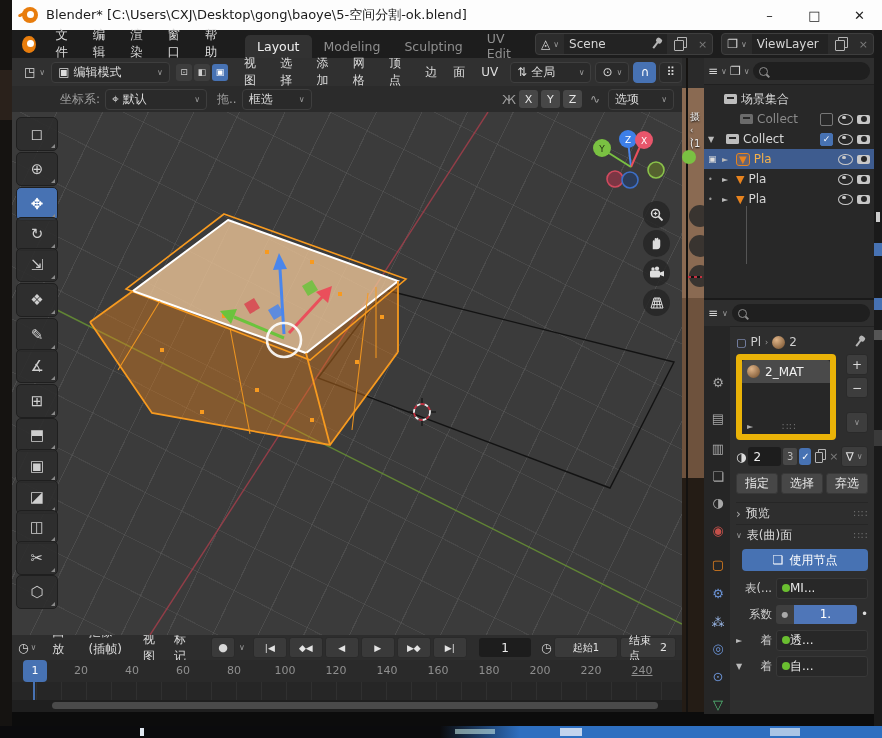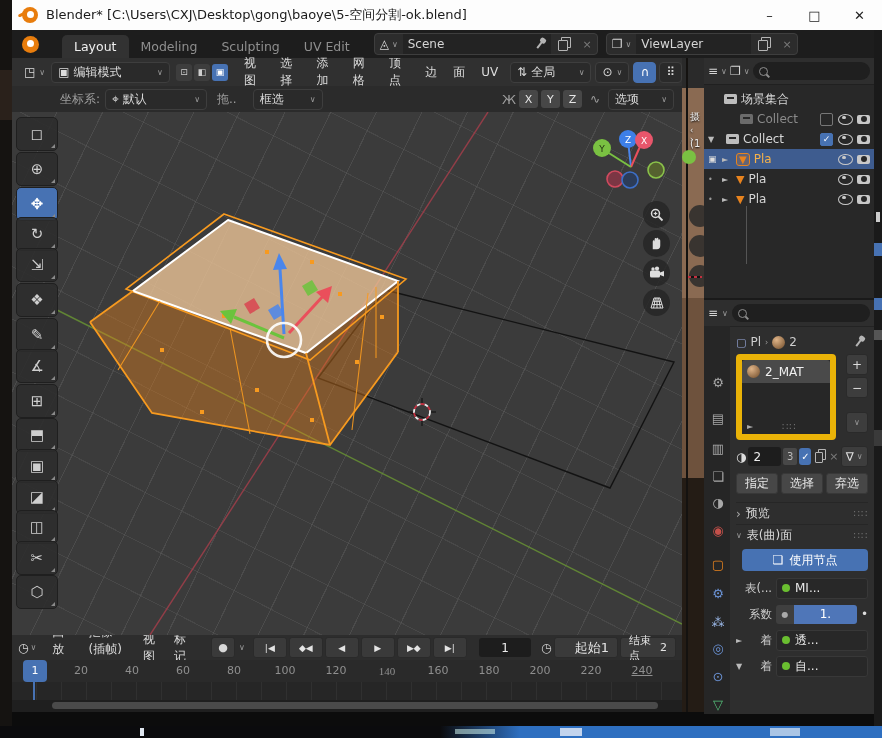--- a/index.html
+++ b/index.html
@@ -102,21 +102,21 @@
   .mini{width:20px;height:19px;background:#3d3d3d;border:1px solid #2a2a2a;border-radius:3px;display:flex;align-items:center;justify-content:center;color:#ddd;font-size:12px}
   .field{background:#1d1d1d;border-radius:3px;height:19px;display:flex;align-items:center;padding:0 5px;color:#eee}
   .chip{background:#484848;border-radius:2px;height:17px;display:flex;align-items:center;padding:0 4px;color:#bbb;font-size:10px}
   .shield{width:16px;height:17px;background:#4772b3;border-radius:3px;display:flex;align-items:center;justify-content:center;color:#fff;font-size:10px}
   .pbtn{flex:1;height:19px;background:#474747;border:1px solid #383838;border-radius:3px;display:flex;align-items:center;justify-content:center;color:#e8e8e8}
   .panelhead{height:21px;display:flex;align-items:center;gap:5px;color:#d8d8d8;border-top:1px solid #262626}
   .grip{margin-left:auto;color:#6f6f6f;font-size:10px;letter-spacing:1px}
   .bluebtn{height:22px;background:#4772b3;border-radius:4px;display:flex;align-items:center;justify-content:center;gap:6px;color:#fff;margin:3px 0 6px 6px}
   .prow{display:flex;align-items:center;gap:4px;height:22px;margin-top:4px}
   .plabel{width:36px;text-align:right;color:#cfcfcf;flex:none;font-size:11.5px;overflow:hidden;white-space:nowrap}
-  .pdd{flex:1;background:#282828;border:1px solid #383838;border-radius:3px;height:19px;display:flex;align-items:center;gap:5px;padding:0 5px;color:#e8e8e8;overflow:hidden;white-space:nowrap}
+  .pdd{flex:1;background:#282828;border:1px solid #383838;border-radius:3px;height:19px;display:flex;align-items:center;padding:0 5px;color:#e8e8e8;overflow:hidden;white-space:nowrap}
   .gdot{width:8px;height:8px;border-radius:50%;background:#6abe30;flex:none}
   .slider{flex:1;height:19px;border-radius:3px;overflow:hidden;display:flex}
   .slider .knob{width:18px;background:#3f3f3f;display:flex;align-items:center;justify-content:center;color:#aaa;font-size:8px}
   .slider .val{flex:1;background:#4f76b8;color:#fff;display:flex;align-items:center;justify-content:center}
 
   
   #timeline{left:12px;top:635px;width:670px;height:77px;background:#2b2b2b;overflow:hidden}
   #tl-header{height:25px;background:#2d2d2d;border-bottom:1px solid #202020;padding:0 6px;gap:2px}
   .tbtn{height:19px;background:#3a3a3a;border:1px solid #2a2a2a;border-radius:3px;display:flex;align-items:center;justify-content:center;padding:0 4px;color:#e4e4e4;font-size:9px}
   #ruler{position:absolute;left:0;top:25px;width:100%;height:22px;background:#2a2a2a;border-bottom:1px solid #222}
@@ -169,20 +169,27 @@
     <span id="title-text">Blender* [C:\Users\CXJ\Desktop\gong\baoye\5-空间分割-ok.blend]</span>
     <span style="margin-left:auto" class="fx">
       <span class="wbtn">–</span>
       <span class="wbtn">□</span>
       <span class="wbtn">✕</span>
     </span>
   </div>
 
   <div id="menubar" class="abs fx">
     <span class="blogo"></span>
+    <span id="menubar-menus" class="fx">
+        <span class="menu-item">文件</span>
+        <span class="menu-item">编辑</span>
+        <span class="menu-item">渲染</span>
+        <span class="menu-item">窗口</span>
+        <span class="menu-item">帮助</span>
+      </span>
     <span id="workspace-tabs" class="fx" style="margin-left:14px">
         <span class="ws-tab active">Layout</span>
         <span class="ws-tab">Modeling</span>
         <span class="ws-tab">Sculpting</span>
         <span class="ws-tab">UV Edit</span>
       </span>
     <span class="widget" style="margin-left:12px;width:222px">
       <span class="wseg">
           <span>◬</span>
           <span class="chev">∨</span>
@@ -254,21 +261,21 @@
   </div>
 
   <div id="row3" class="abs fx">
     <span class="lbl" style="margin-left:48px">坐标系:</span>
     <span class="hbtn" style="margin-left:5px;width:88px">
       <span>⌖</span>
       <span>默认</span>
       <span class="chev" style="margin-left:auto">∨</span>
     </span>
     <span class="lbl" style="margin-left:10px">拖..</span>
-    <span class="hbtn" style="margin-left:16px;width:56px">
+    <span class="hbtn" style="margin-left:5px;width:56px">
       <span>框选</span>
       <span class="chev" style="margin-left:auto">∨</span>
     </span>
     <span style="margin-left:auto" class="fx">
       <span class="lbl" style="font-size:13px">Ж</span>
       <span class="sq-btn">X</span>
       <span class="sq-btn">Y</span>
       <span class="sq-btn">Z</span>
       <span class="lbl" style="margin-left:8px">∿</span>
       <span class="hbtn" style="margin:0 8px 0 8px;width:52px">
@@ -633,37 +640,37 @@
       <span id="transport" class="fx" style="gap:2px">
           <span class="tbtn" style="width: 24px;">|◀</span>
           <span class="tbtn" style="width: 24px;">◆◀</span>
           <span class="tbtn" style="width: 24px;">◀</span>
           <span class="tbtn" style="width: 24px;">▶</span>
           <span class="tbtn" style="width: 24px;">▶◆</span>
           <span class="tbtn" style="width: 24px;">▶|</span>
         </span>
       <span class="field" style="width:78px;justify-content:center;margin-left:10px">1</span>
       <span style="margin-left:8px;color:#ccc">◷</span>
-      <span class="tbtn" style="width:86px;font-size:13px;justify-content:flex-end;padding:0 8px">
+      <span class="tbtn" style="width:86px;font-size:10px;justify-content:center;padding:0 8px">
         <span>起始</span>
           <span>1</span>
       </span>
       <span class="tbtn" style="width:70px;font-size:11px;justify-content:space-between;padding:0 8px">
         <span>结束点</span>
           <span>2</span>
       </span>
     </div>
     <div id="ruler">
         <span class="tick" style="left: 69px;">20</span>
         <span class="tick" style="left: 120px;">40</span>
         <span class="tick" style="left: 171px;">60</span>
         <span class="tick" style="left: 222px;">80</span>
         <span class="tick" style="left: 273px;">100</span>
         <span class="tick" style="left: 324px;">120</span>
-        <span class="tick" style="left: 375px; font-family: Liberation Serif, serif;">140</span>
+        <span class="tick" style="left: 375px;">140</span>
         <span class="tick" style="left: 426px;">160</span>
         <span class="tick" style="left: 477px;">180</span>
         <span class="tick" style="left: 528px;">200</span>
         <span class="tick" style="left: 579px;">220</span>
         <span class="tick" style="left: 630px; text-decoration: underline;">240</span>
       </div>
     <div id="track"></div>
     <div id="playhead">1</div>
     <div id="ph-line"></div>
     <div id="tl-scroll">

